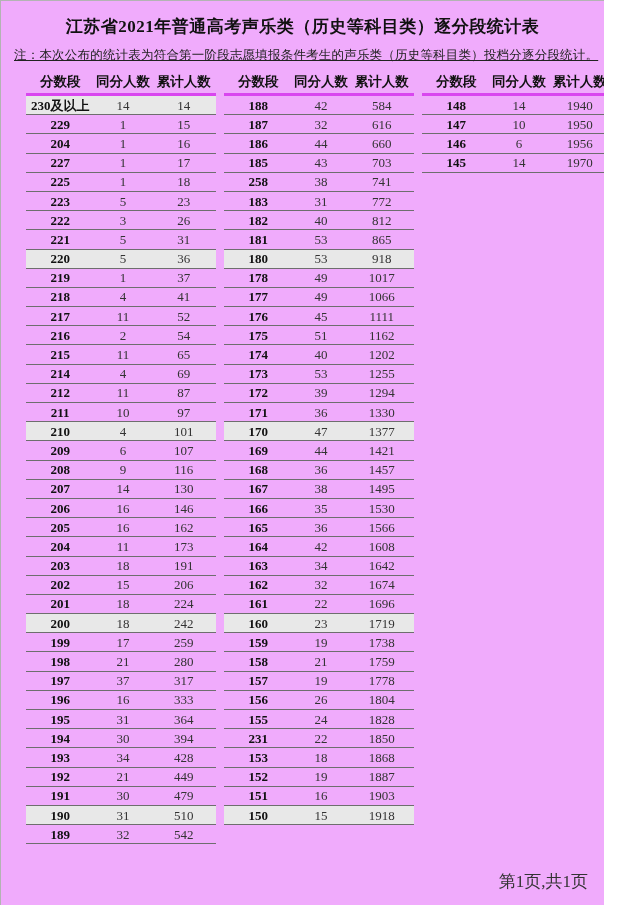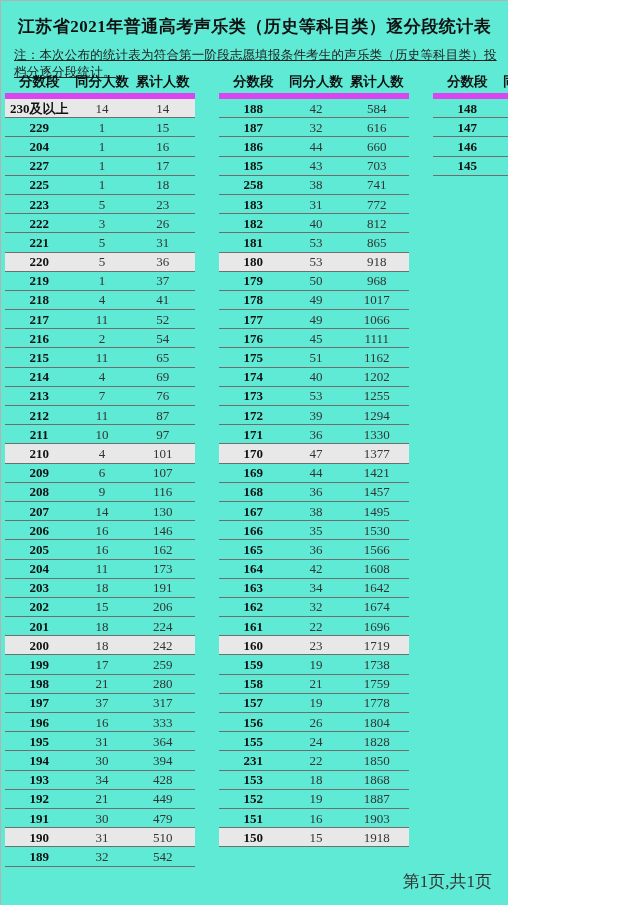--- a/index.html
+++ b/index.html
@@ -1,47 +1,47 @@
 <!DOCTYPE html>
 <html><head>
 <meta charset="utf-8">
 <style>
   html,body{margin:0;padding:0;background:#fff;}
   .page{
     position:relative;
-    width:508px;height:905px;
-    background:#5eead4;
+    width:604px;height:905px;
+    background:#f0abfc;
     border-top:1px solid #b3b3b3;
     border-left:1px solid #b3b3b3;
     box-sizing:border-box;
     overflow:hidden;
     font-family:"Liberation Serif","DejaVu Serif",serif;
   }
   .title{
     position:absolute;top:14px;left:0;width:100%;
     text-align:center;
     font-size:17px;font-weight:bold;color:#111;
     letter-spacing:0.5px;
   }
   .note{
     position:absolute;top:46px;left:13px;
     font-size:12.5px;color:#222;
     letter-spacing:0.2px;
     text-decoration:underline;
   }
   .tables{
-    position:absolute;top:70px;left:4px;
-    display:flex;gap:24px;
+    position:absolute;top:70px;left:25px;
+    display:flex;gap:8px;
   }
   .tbl{width:190px;}
   .thead{
     display:flex;height:22px;align-items:center;
     font-weight:bold;font-size:13.5px;color:#111;
   }
-  .tbody{border-top:6px solid #d946ef;}
+  .tbody{border-top:3px solid #d946ef;}
   .row{
     display:flex;height:18.2px;align-items:center;
     border-bottom:1px solid #6e6e6e;
     font-size:13px;
   }
   .row.shaded{background:#e8e8e8;}
   .cell{text-align:center;line-height:1;}
   .c1{width:36%;}
   .c2{width:30%;}
   .c3{width:34%;}
@@ -136,25 +136,20 @@
             <div class="cell c1">215</div>
             <div class="cell c2">11</div>
             <div class="cell c3">65</div>
           </div>
           <div class="row">
             <div class="cell c1">214</div>
             <div class="cell c2">4</div>
             <div class="cell c3">69</div>
           </div>
           <div class="row">
-            <div class="cell c1">213</div>
-            <div class="cell c2">7</div>
-            <div class="cell c3">76</div>
-          </div>
-          <div class="row">
             <div class="cell c1">212</div>
             <div class="cell c2">11</div>
             <div class="cell c3">87</div>
           </div>
           <div class="row">
             <div class="cell c1">211</div>
             <div class="cell c2">10</div>
             <div class="cell c3">97</div>
           </div>
           <div class="row shaded">
@@ -316,25 +311,20 @@
             <div class="cell c1">181</div>
             <div class="cell c2">53</div>
             <div class="cell c3">865</div>
           </div>
           <div class="row shaded">
             <div class="cell c1">180</div>
             <div class="cell c2">53</div>
             <div class="cell c3">918</div>
           </div>
           <div class="row">
-            <div class="cell c1">179</div>
-            <div class="cell c2">50</div>
-            <div class="cell c3">968</div>
-          </div>
-          <div class="row">
             <div class="cell c1">178</div>
             <div class="cell c2">49</div>
             <div class="cell c3">1017</div>
           </div>
           <div class="row">
             <div class="cell c1">177</div>
             <div class="cell c2">49</div>
             <div class="cell c3">1066</div>
           </div>
           <div class="row">

